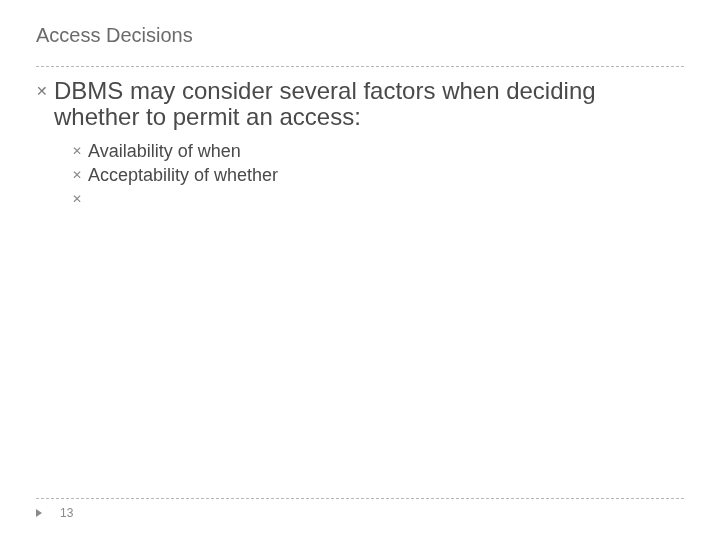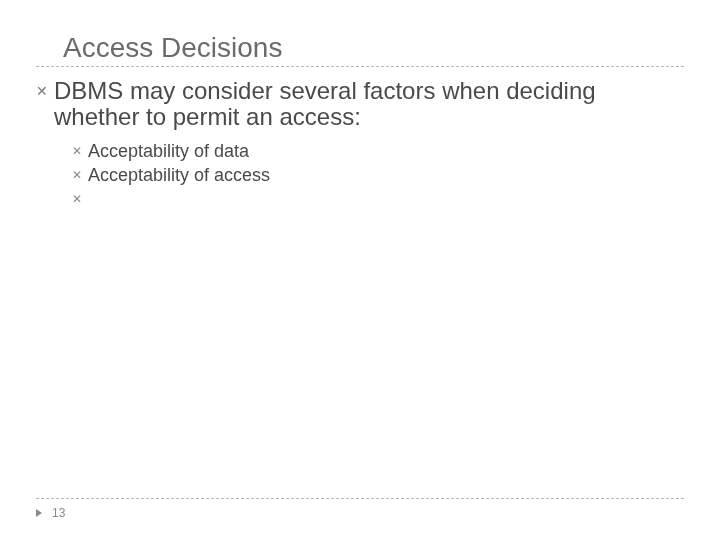--- a/index.html
+++ b/index.html
@@ -15,25 +15,24 @@
   }
   .slide {
     position: relative;
     width: 720px;
     height: 540px;
     box-sizing: border-box;
   }
   .title {
     position: absolute;
     left: 36px;
-    top: 32px;
-    font-size: 28px;
+    top: 24px;
+    font-size: 20px;
     font-weight: 400;
     color: #6b6b6b;
-    margin-left: 27px;
   }
   .hr-top {
     position: absolute;
     left: 36px;
     right: 36px;
     top: 66px;
     border-top: 1px dashed #b7b7b7;
   }
   .hr-bottom {
     position: absolute;
@@ -86,21 +85,21 @@
     font-size: 18px;
     line-height: 22px;
     color: #4a4a4a;
   }
   .footer {
     position: absolute;
     left: 36px;
     top: 506px;
     display: flex;
     align-items: center;
-    gap: 10px;
+    gap: 18px;
   }
   .footer-arrow {
     width: 0;
     height: 0;
     border-top: 4px solid transparent;
     border-bottom: 4px solid transparent;
     border-left: 6px solid #8a8a8a;
   }
   .page-num {
     font-size: 12px;
@@ -117,25 +116,25 @@
   <div class="hr-top"></div>
 
   <div class="content">
     <div class="lead">
       <div class="bullet-main">✕</div>
       <div class="lead-text">DBMS may consider several factors when deciding whether to permit an access:</div>
     </div>
     <div class="sublist">
       <div class="subitem">
         <div class="bullet-sub">✕</div>
-        <div class="sub-text">Acceptability of data</div>
+        <div class="sub-text">Availability of when</div>
       </div>
       <div class="subitem">
         <div class="bullet-sub">✕</div>
-        <div class="sub-text">Acceptability of access</div>
+        <div class="sub-text">Acceptability of whether</div>
       </div>
       <div class="subitem">
         <div class="bullet-sub">✕</div>
       </div>
     </div>
   </div>
 
   <div class="hr-bottom"></div>
 
   <div class="footer">

